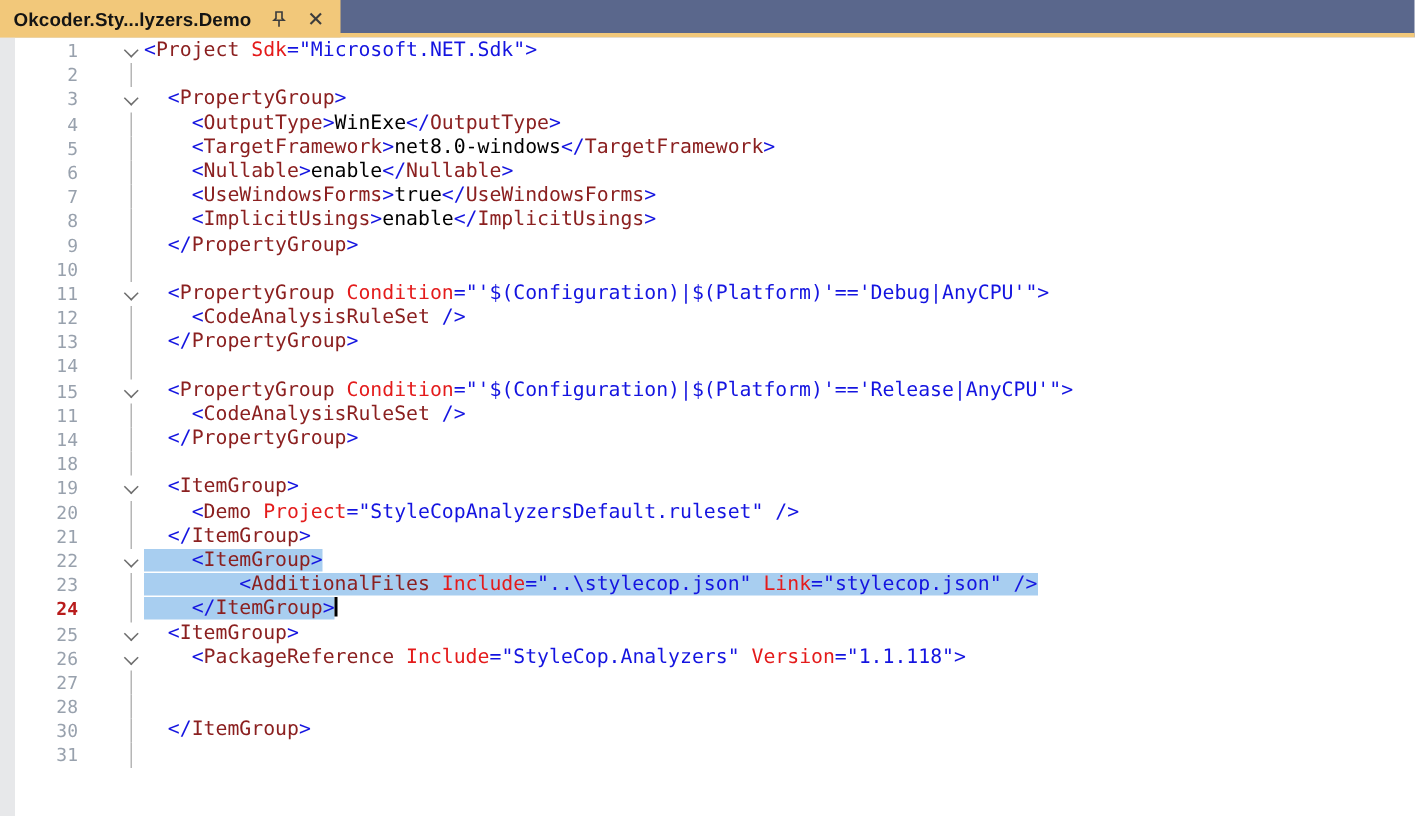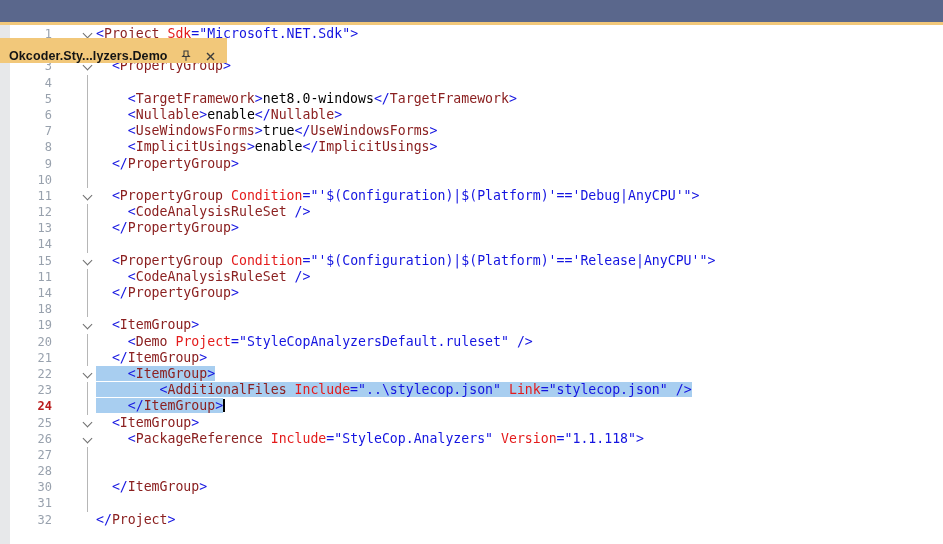--- a/index.html
+++ b/index.html
@@ -3,22 +3,22 @@
 <meta charset="utf-8">
 <style>
   html,body{margin:0;padding:0}
   body{width:943px;height:544px;overflow:hidden;background:#fff;position:relative;
        font-family:"Liberation Sans",sans-serif;}
 
   
   .tabbar{position:relative;height:25px;background:var(--tabwell,#5A678C);}
   .tabbar::after{content:"";position:absolute;left:0;right:0;bottom:0;height:3px;
                  background:var(--tabgold,#F2C87A);}
-  .tab{position:absolute;left:0;top:0;height:25px;display:flex;align-items:flex-end;
-       gap:11px;padding:0 9px;background:var(--tabgold,#F2C87A);z-index:2;cursor:default;margin-top:38px;}
+  .tab{position:absolute;left:0;top:0;height:25px;display:flex;align-items:center;
+       gap:11px;padding:0 9px;background:var(--tabgold,#F2C87A);z-index:2;cursor:default;}
   .tab-title{font-weight:bold;font-size:12.5px;color:#141414;letter-spacing:.1px;}
   .tab-ico{display:flex;align-items:center;justify-content:center;width:14px;height:14px;}
 
   
   .editor{position:absolute;top:25px;left:0;right:0;bottom:0;background:#fff;}
   .glyph-margin{position:absolute;top:0;left:0;bottom:0;width:10px;background:#E7E8EA;}
   .rows{position:absolute;top:1px;left:0;right:0;}
   .row{display:flex;height:16.19px;}
   .ln{width:56px;text-align:right;padding-right:4px;box-sizing:border-box;
       font:12px/16.19px "DejaVu Sans Mono",monospace;color:#98A1AD;user-select:none;}
@@ -82,20 +82,21 @@
         <div class="fold">
           <span class="chev"></span>
         </div>
         <pre class="code"><span class="tk-txt">  </span><span class="tk-delim">&lt;</span><span class="tk-tag">PropertyGroup</span><span class="tk-delim">&gt;</span></pre>
       </div>
       <div class="row">
         <div class="ln">4</div>
         <div class="fold">
           <span class="vline"></span>
         </div>
+        <pre class="code"><span class="tk-txt">    </span><span class="tk-delim">&lt;</span><span class="tk-tag">OutputType</span><span class="tk-delim">&gt;</span><span class="tk-txt">WinExe</span><span class="tk-delim">&lt;/</span><span class="tk-tag">OutputType</span><span class="tk-delim">&gt;</span></pre>
       </div>
       <div class="row">
         <div class="ln">5</div>
         <div class="fold">
           <span class="vline"></span>
         </div>
         <pre class="code"><span class="tk-txt">    </span><span class="tk-delim">&lt;</span><span class="tk-tag">TargetFramework</span><span class="tk-delim">&gt;</span><span class="tk-txt">net8.0-windows</span><span class="tk-delim">&lt;/</span><span class="tk-tag">TargetFramework</span><span class="tk-delim">&gt;</span></pre>
       </div>
       <div class="row">
         <div class="ln">6</div>
@@ -262,20 +263,15 @@
           <span class="vline"></span>
         </div>
         <pre class="code"><span class="tk-txt">  </span><span class="tk-delim">&lt;/</span><span class="tk-tag">ItemGroup</span><span class="tk-delim">&gt;</span></pre>
       </div>
       <div class="row">
         <div class="ln">31</div>
         <div class="fold">
           <span class="vline"></span>
         </div>
         <pre class="code"></pre>
-      </div>
-      <div class="row">
-        <div class="ln">32</div>
-        <div class="fold"></div>
-        <pre class="code"><span class="tk-delim">&lt;/</span><span class="tk-tag">Project</span><span class="tk-delim">&gt;</span></pre>
       </div>
     </div>
 </div>
 
 </body></html>

